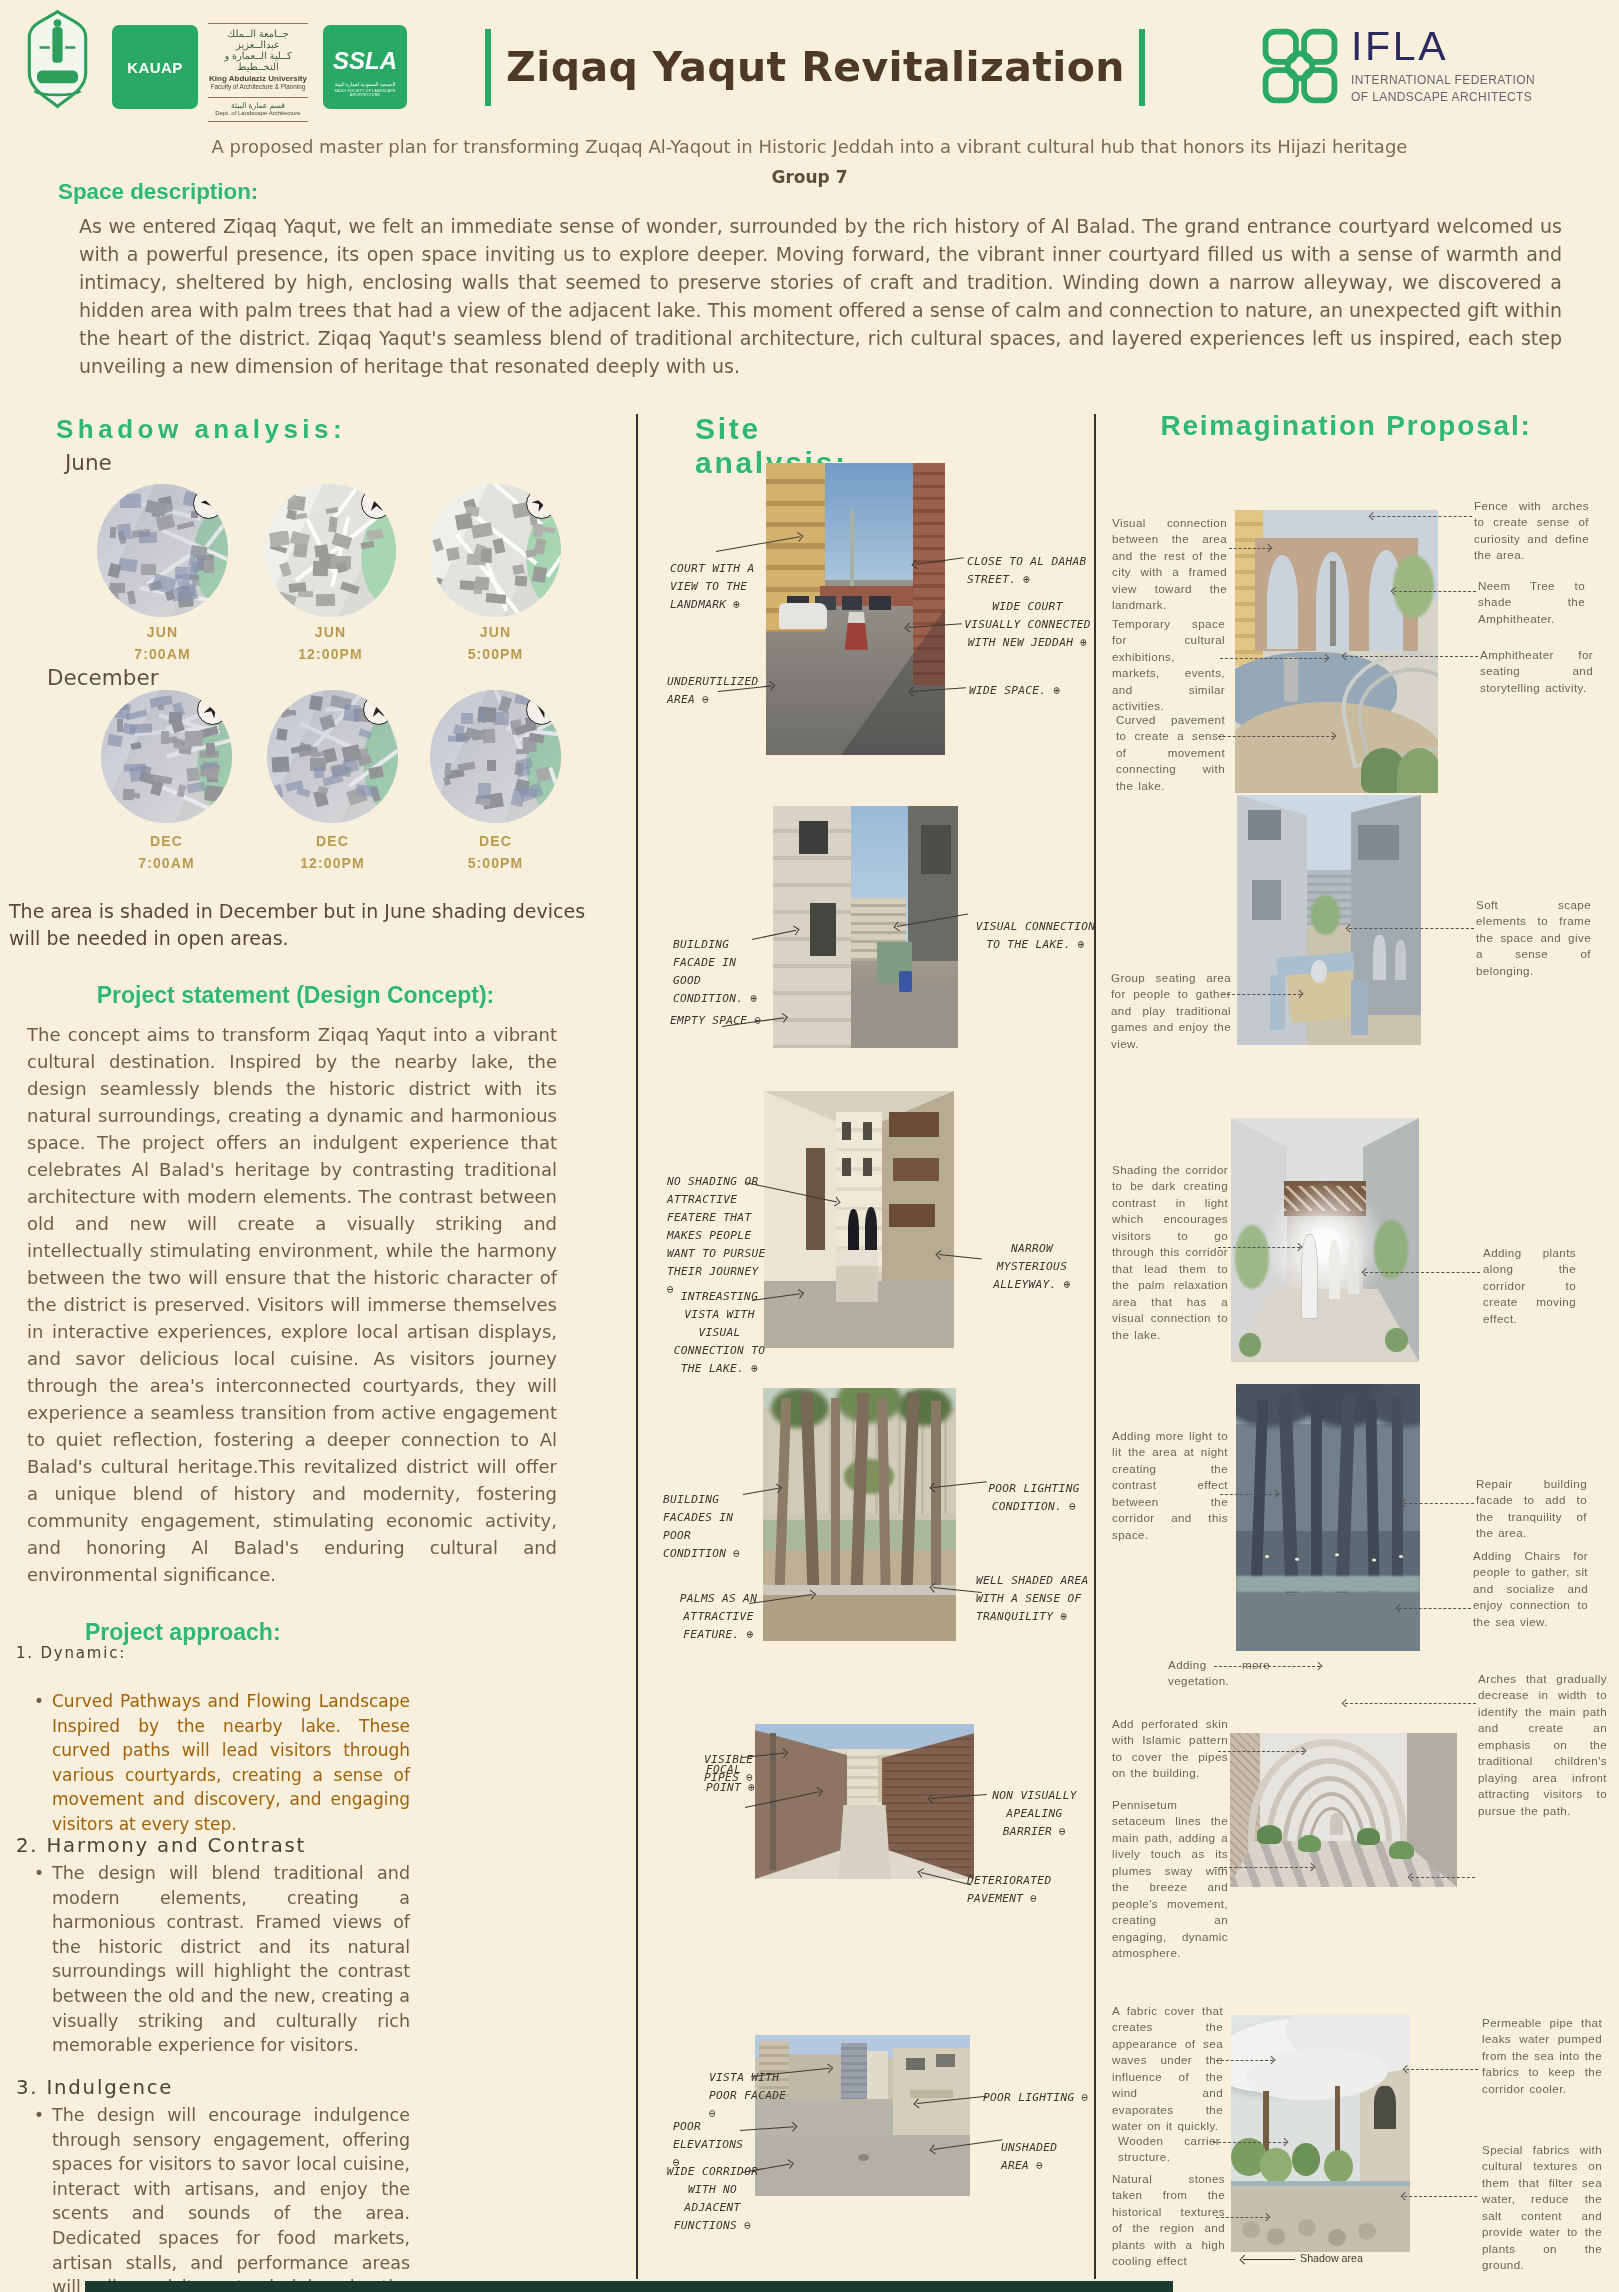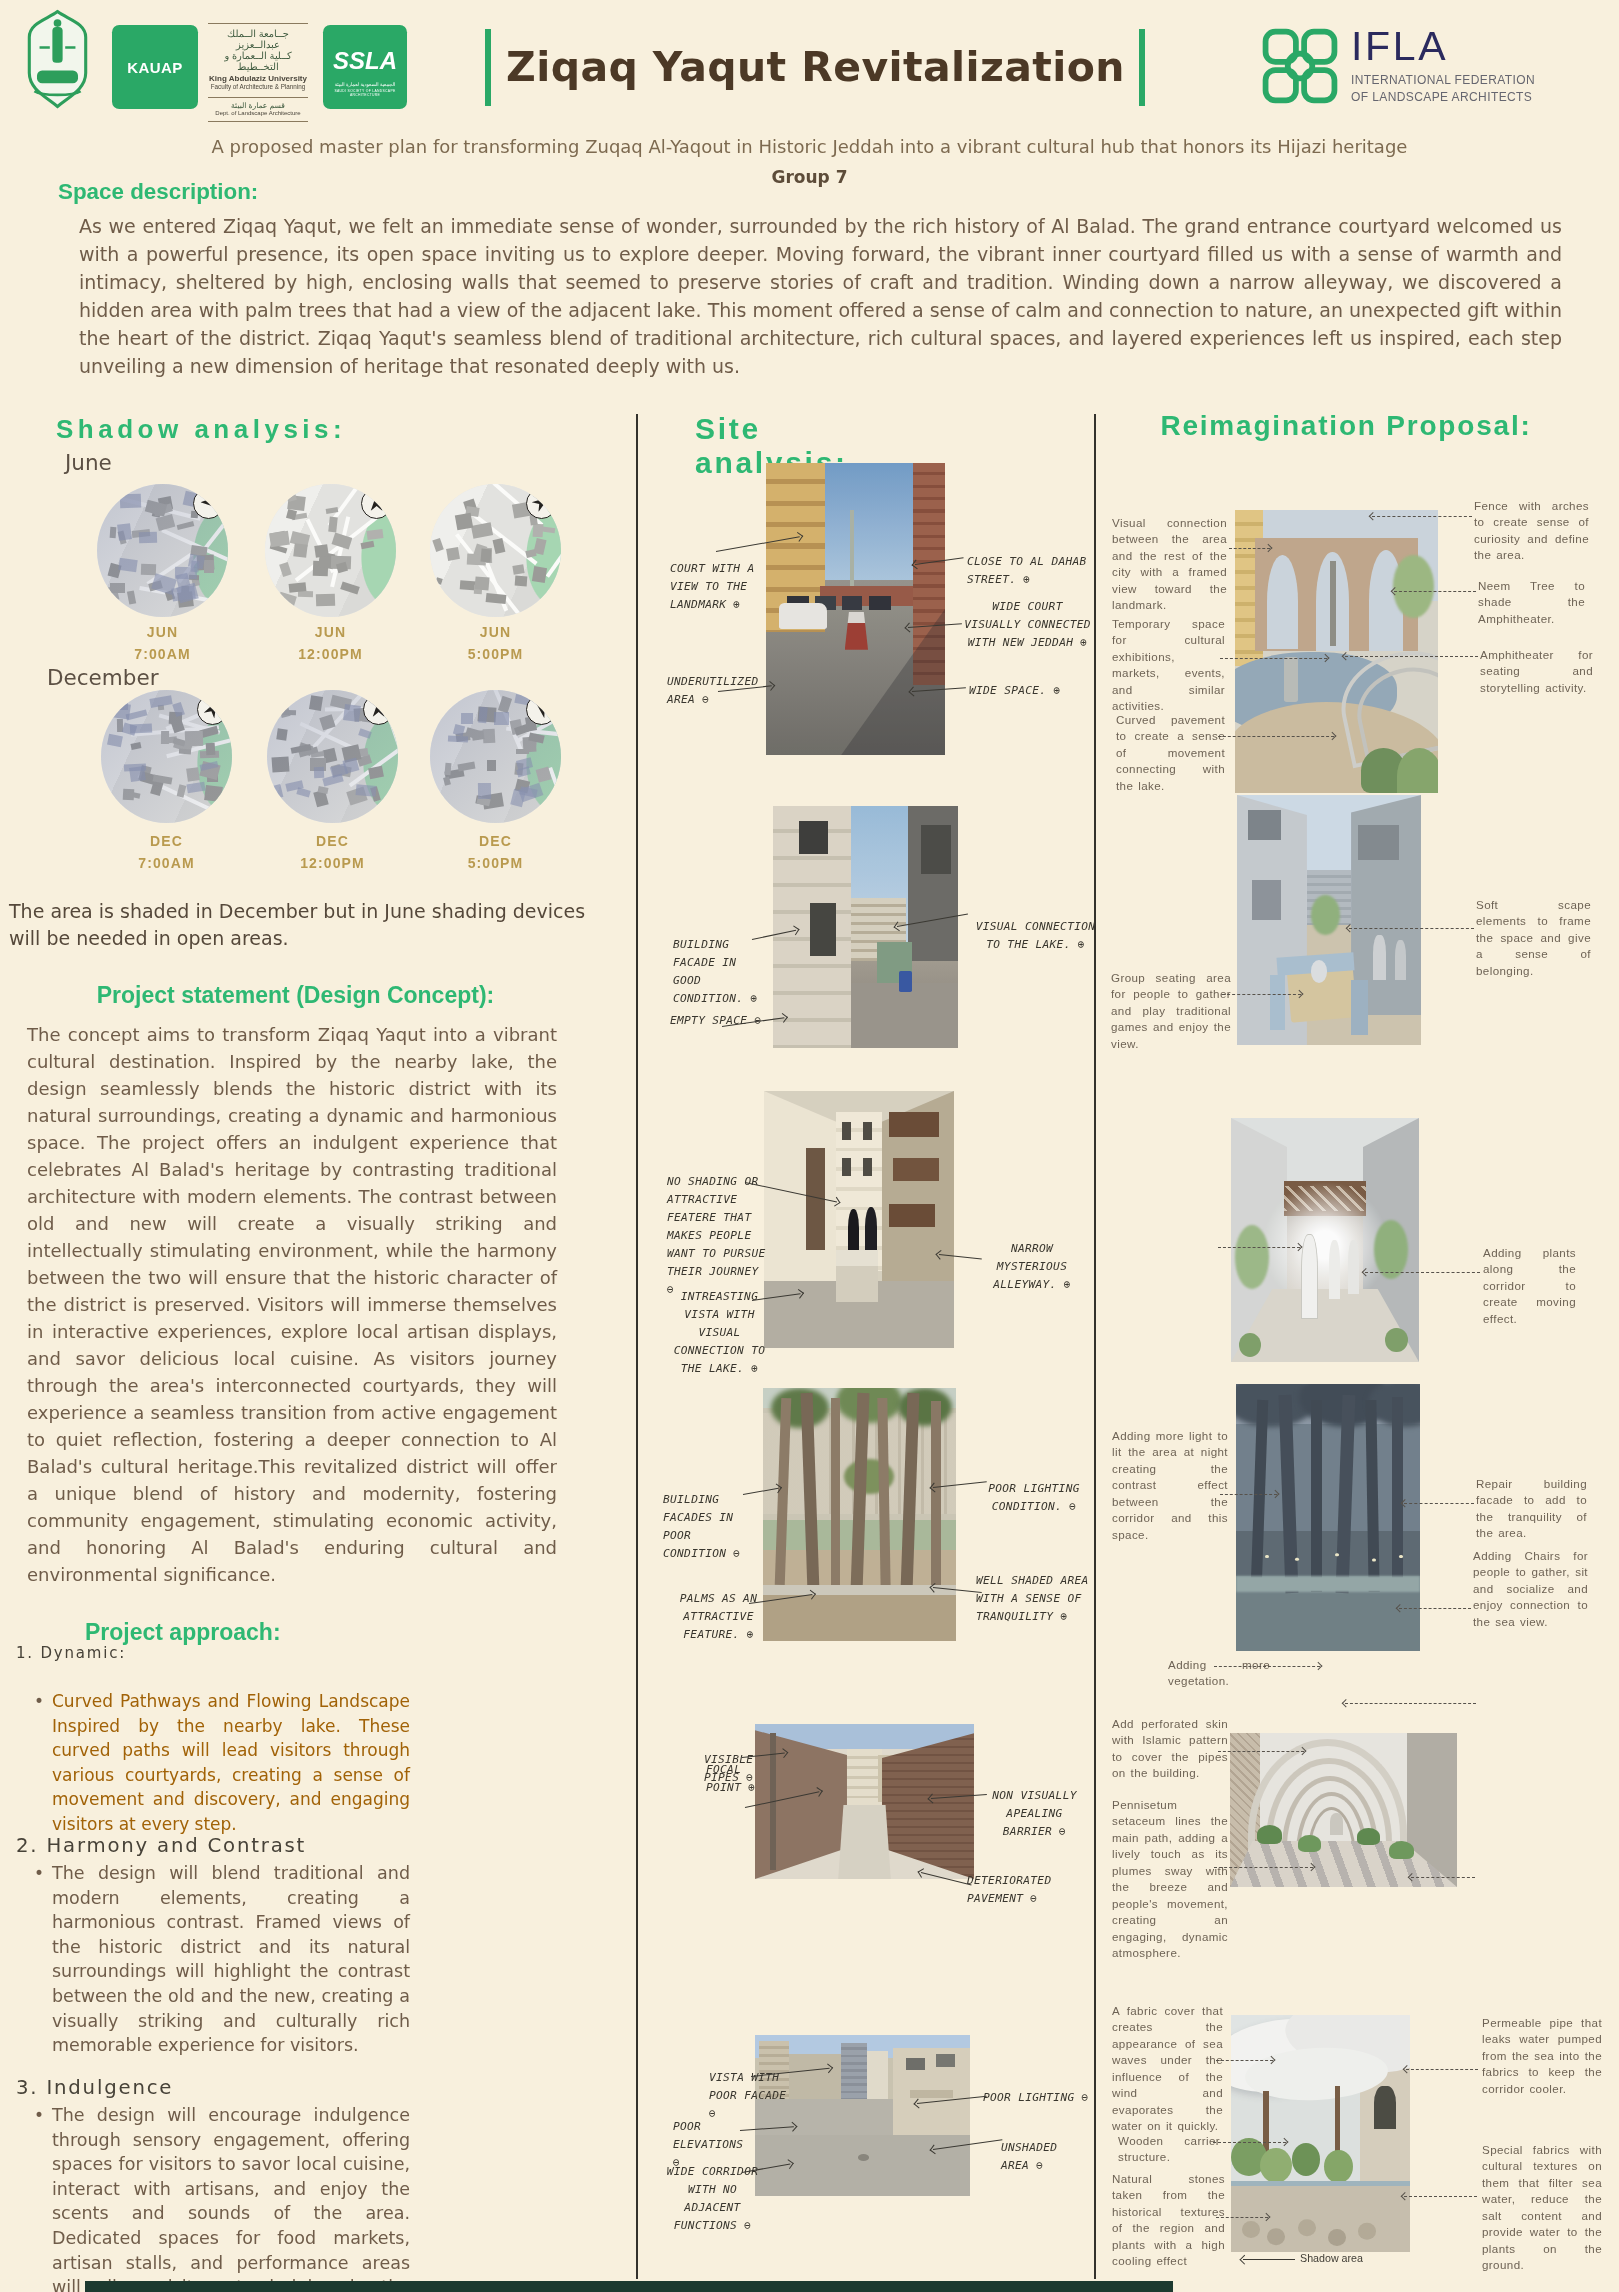--- a/index.html
+++ b/index.html
@@ -647,29 +647,31 @@
   <div class="pnote" style="left:1112px;top:515px;width:115px;">Visual connection between the area and the rest of the city with a framed view toward the landmark.</div>
   <div class="pnote" style="left:1112px;top:616px;width:113px;">Temporary space for cultural exhibitions, markets, events, and similar activities.</div>
   <div class="pnote" style="left:1116px;top:712px;width:109px;">Curved pavement to create a sense of movement connecting with the lake.</div>
   <div class="pnote" style="left:1474px;top:498px;width:115px;">Fence with arches to create sense of curiosity and define the area.</div>
   <div class="pnote" style="left:1478px;top:578px;width:107px;">Neem Tree to shade the Amphitheater.</div>
   <div class="pnote" style="left:1480px;top:647px;width:113px;">Amphitheater for seating and storytelling activity.</div>
 
   <div class="pnote" style="left:1111px;top:970px;width:120px;">Group seating area for people to gather and play traditional games and enjoy the view.</div>
   <div class="pnote" style="left:1476px;top:897px;width:115px;">Soft scape elements to frame the space and give a sense of belonging.</div>
 
+  <div class="pnote" style="left:1112px;top:1162px;width:116px;">Shading the corridor to be dark creating contrast in light which encourages visitors to go through this corridor that lead them to the palm relaxation area that has a visual connection to the lake.</div>
   <div class="pnote" style="left:1483px;top:1245px;width:93px;">Adding plants along the corridor to create moving effect.</div>
 
   <div class="pnote" style="left:1112px;top:1428px;width:116px;">Adding more light to lit the area at night creating the contrast effect between the corridor and this space.</div>
   <div class="pnote" style="left:1123px;top:1657px;width:102px;margin-left:45px;">Adding more vegetation.</div>
   <div class="pnote" style="left:1476px;top:1476px;width:111px;">Repair building facade to add to the tranquility of the area.</div>
   <div class="pnote" style="left:1473px;top:1548px;width:115px;">Adding Chairs for people to gather, sit and socialize and enjoy connection to the sea view.</div>
 
   <div class="pnote" style="left:1112px;top:1716px;width:116px;">Add perforated skin with Islamic pattern to cover the pipes on the building.</div>
   <div class="pnote" style="left:1112px;top:1797px;width:116px;">Pennisetum setaceum lines the main path, adding a lively touch as its plumes sway with the breeze and people's movement, creating an engaging, dynamic atmosphere.</div>
+  <div class="pnote" style="left:1478px;top:1671px;width:129px;">Arches that gradually decrease in width to identify the main path and create an emphasis on the traditional children's playing area infront attracting visitors to pursue the path.</div>
 
   <div class="pnote" style="left:1112px;top:2003px;width:111px;">A fabric cover that creates the appearance of sea waves under the influence of the wind and evaporates the water on it quickly.</div>
   <div class="pnote" style="left:1118px;top:2133px;width:102px;">Wooden carrier structure.</div>
   <div class="pnote" style="left:1112px;top:2171px;width:113px;">Natural stones taken from the historical textures of the region and plants with a high cooling effect</div>
   <div class="pnote" style="left:1482px;top:2015px;width:120px;">Permeable pipe that leaks water pumped from the sea into the fabrics to keep the corridor cooler.</div>
   <div class="pnote" style="left:1482px;top:2142px;width:120px;">Special fabrics with cultural textures on them that filter sea water, reduce the salt content and provide water to the plants on the ground.</div>
 
   <div class="parrow pr" style="left:1229px;top:548px;width:41px;"></div>
   <div class="parrow pr" style="left:1220px;top:658px;width:107px;"></div>
   <div class="parrow pr" style="left:1218px;top:736px;width:116px;"></div>

